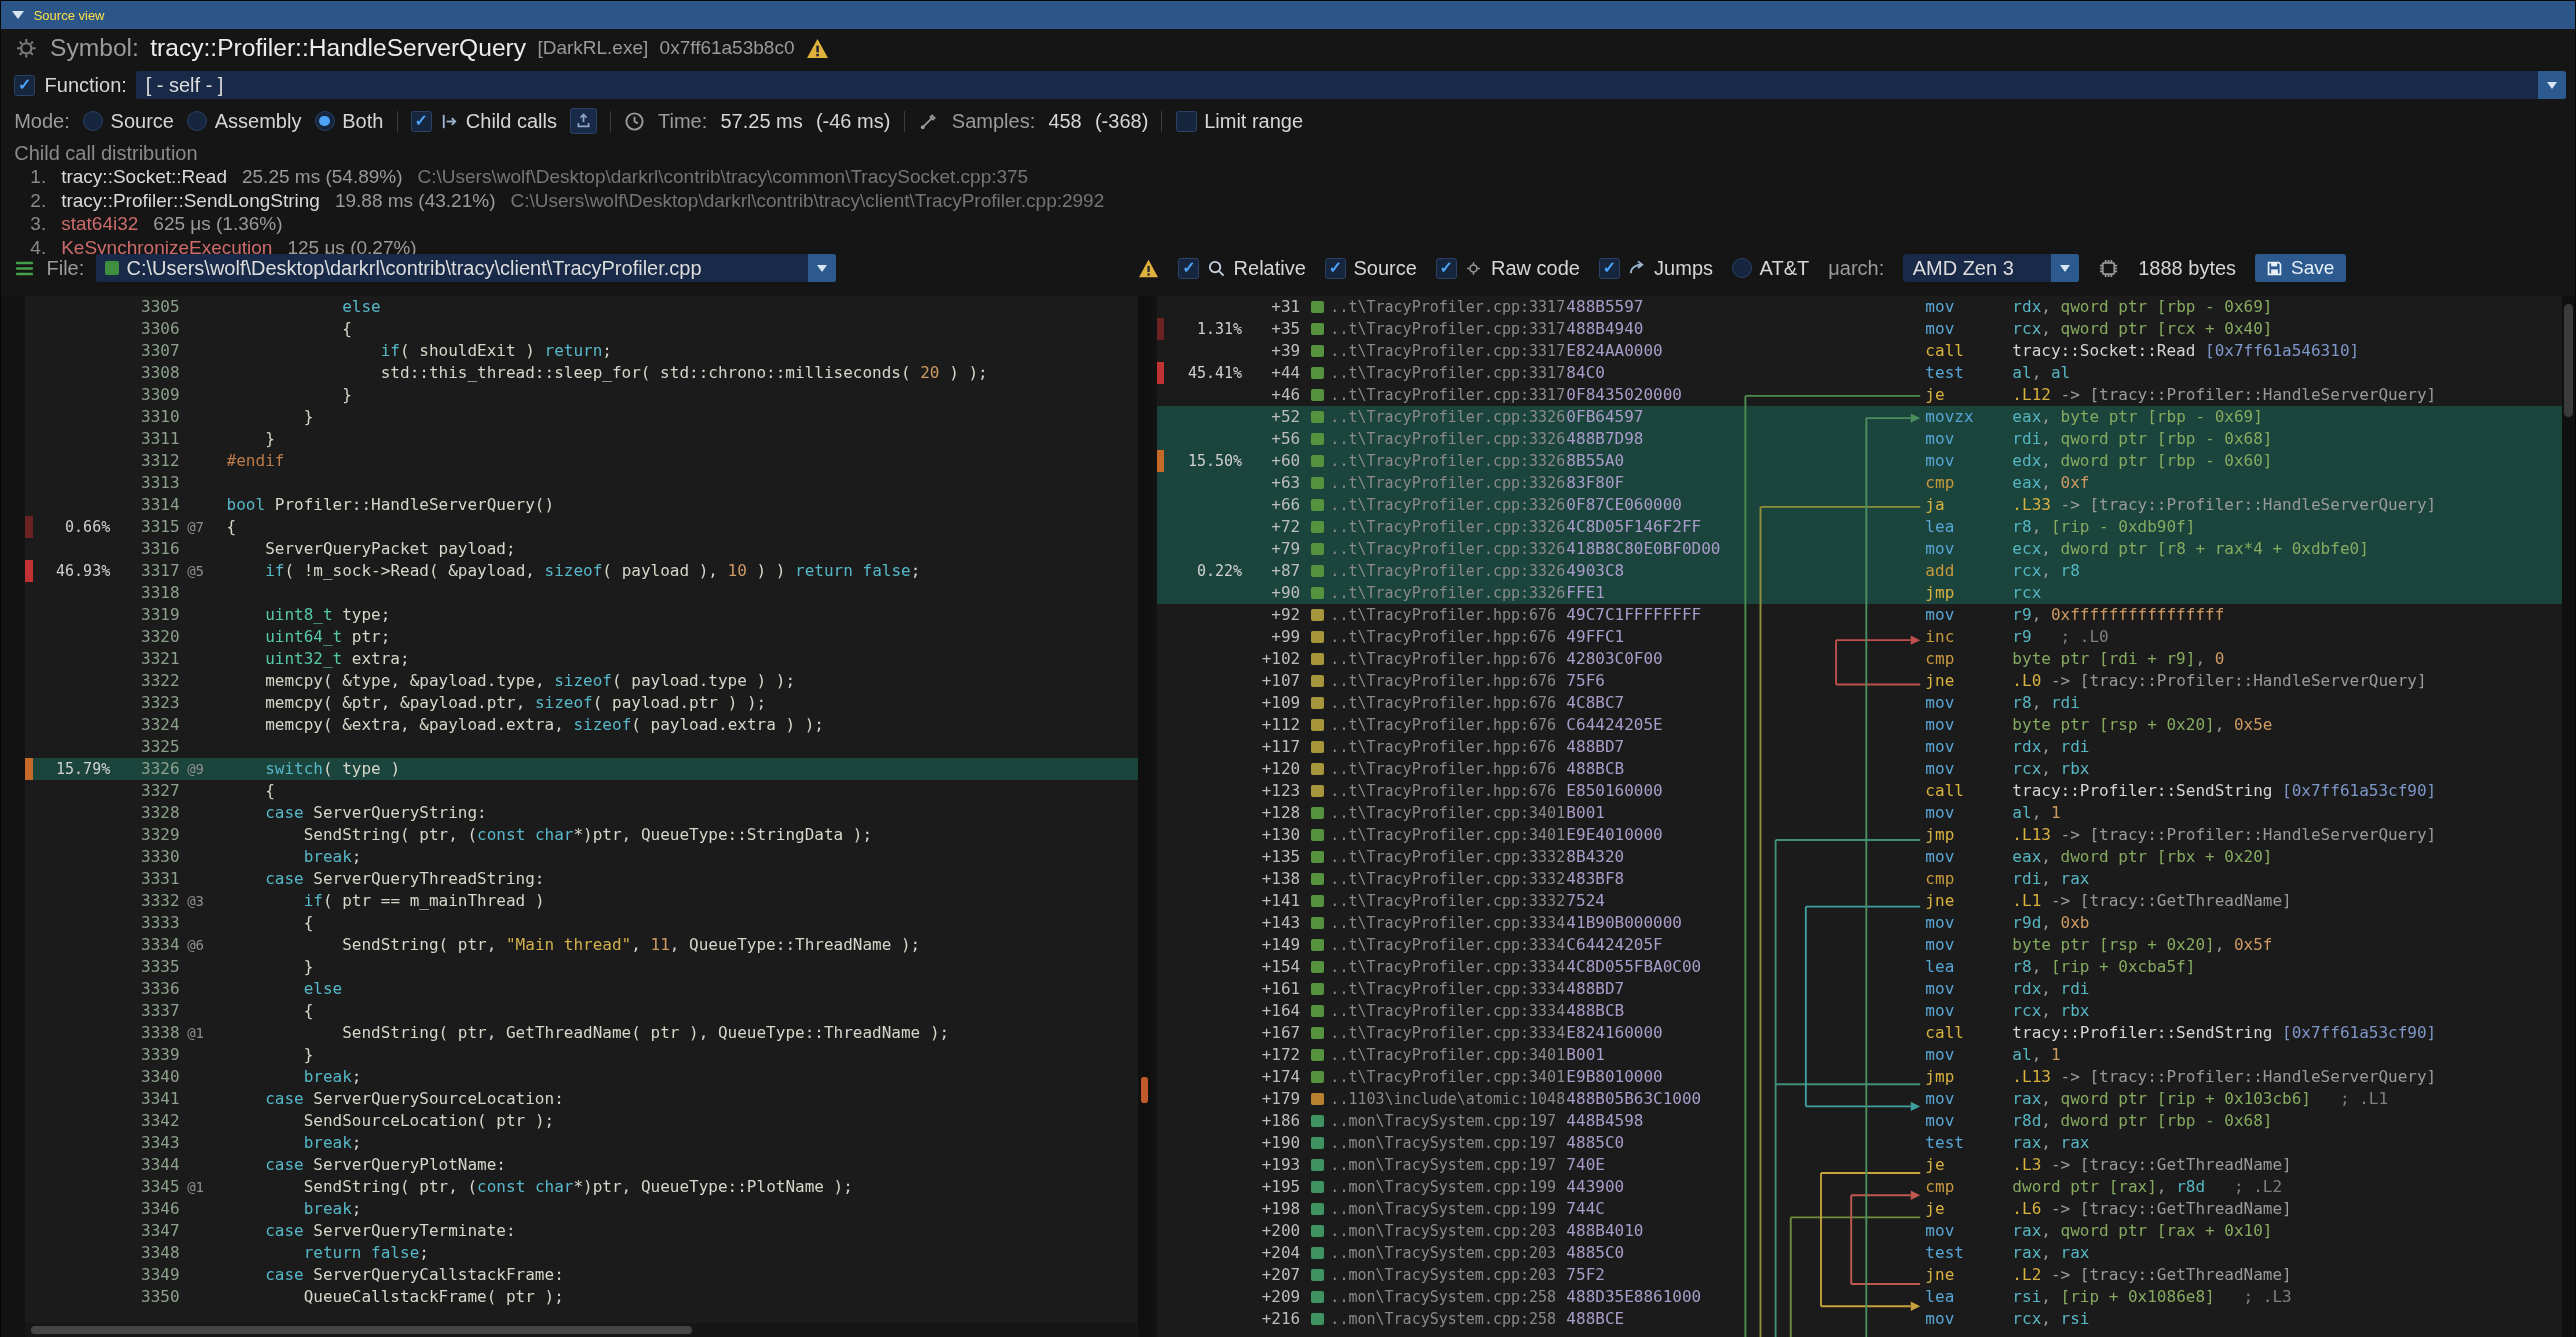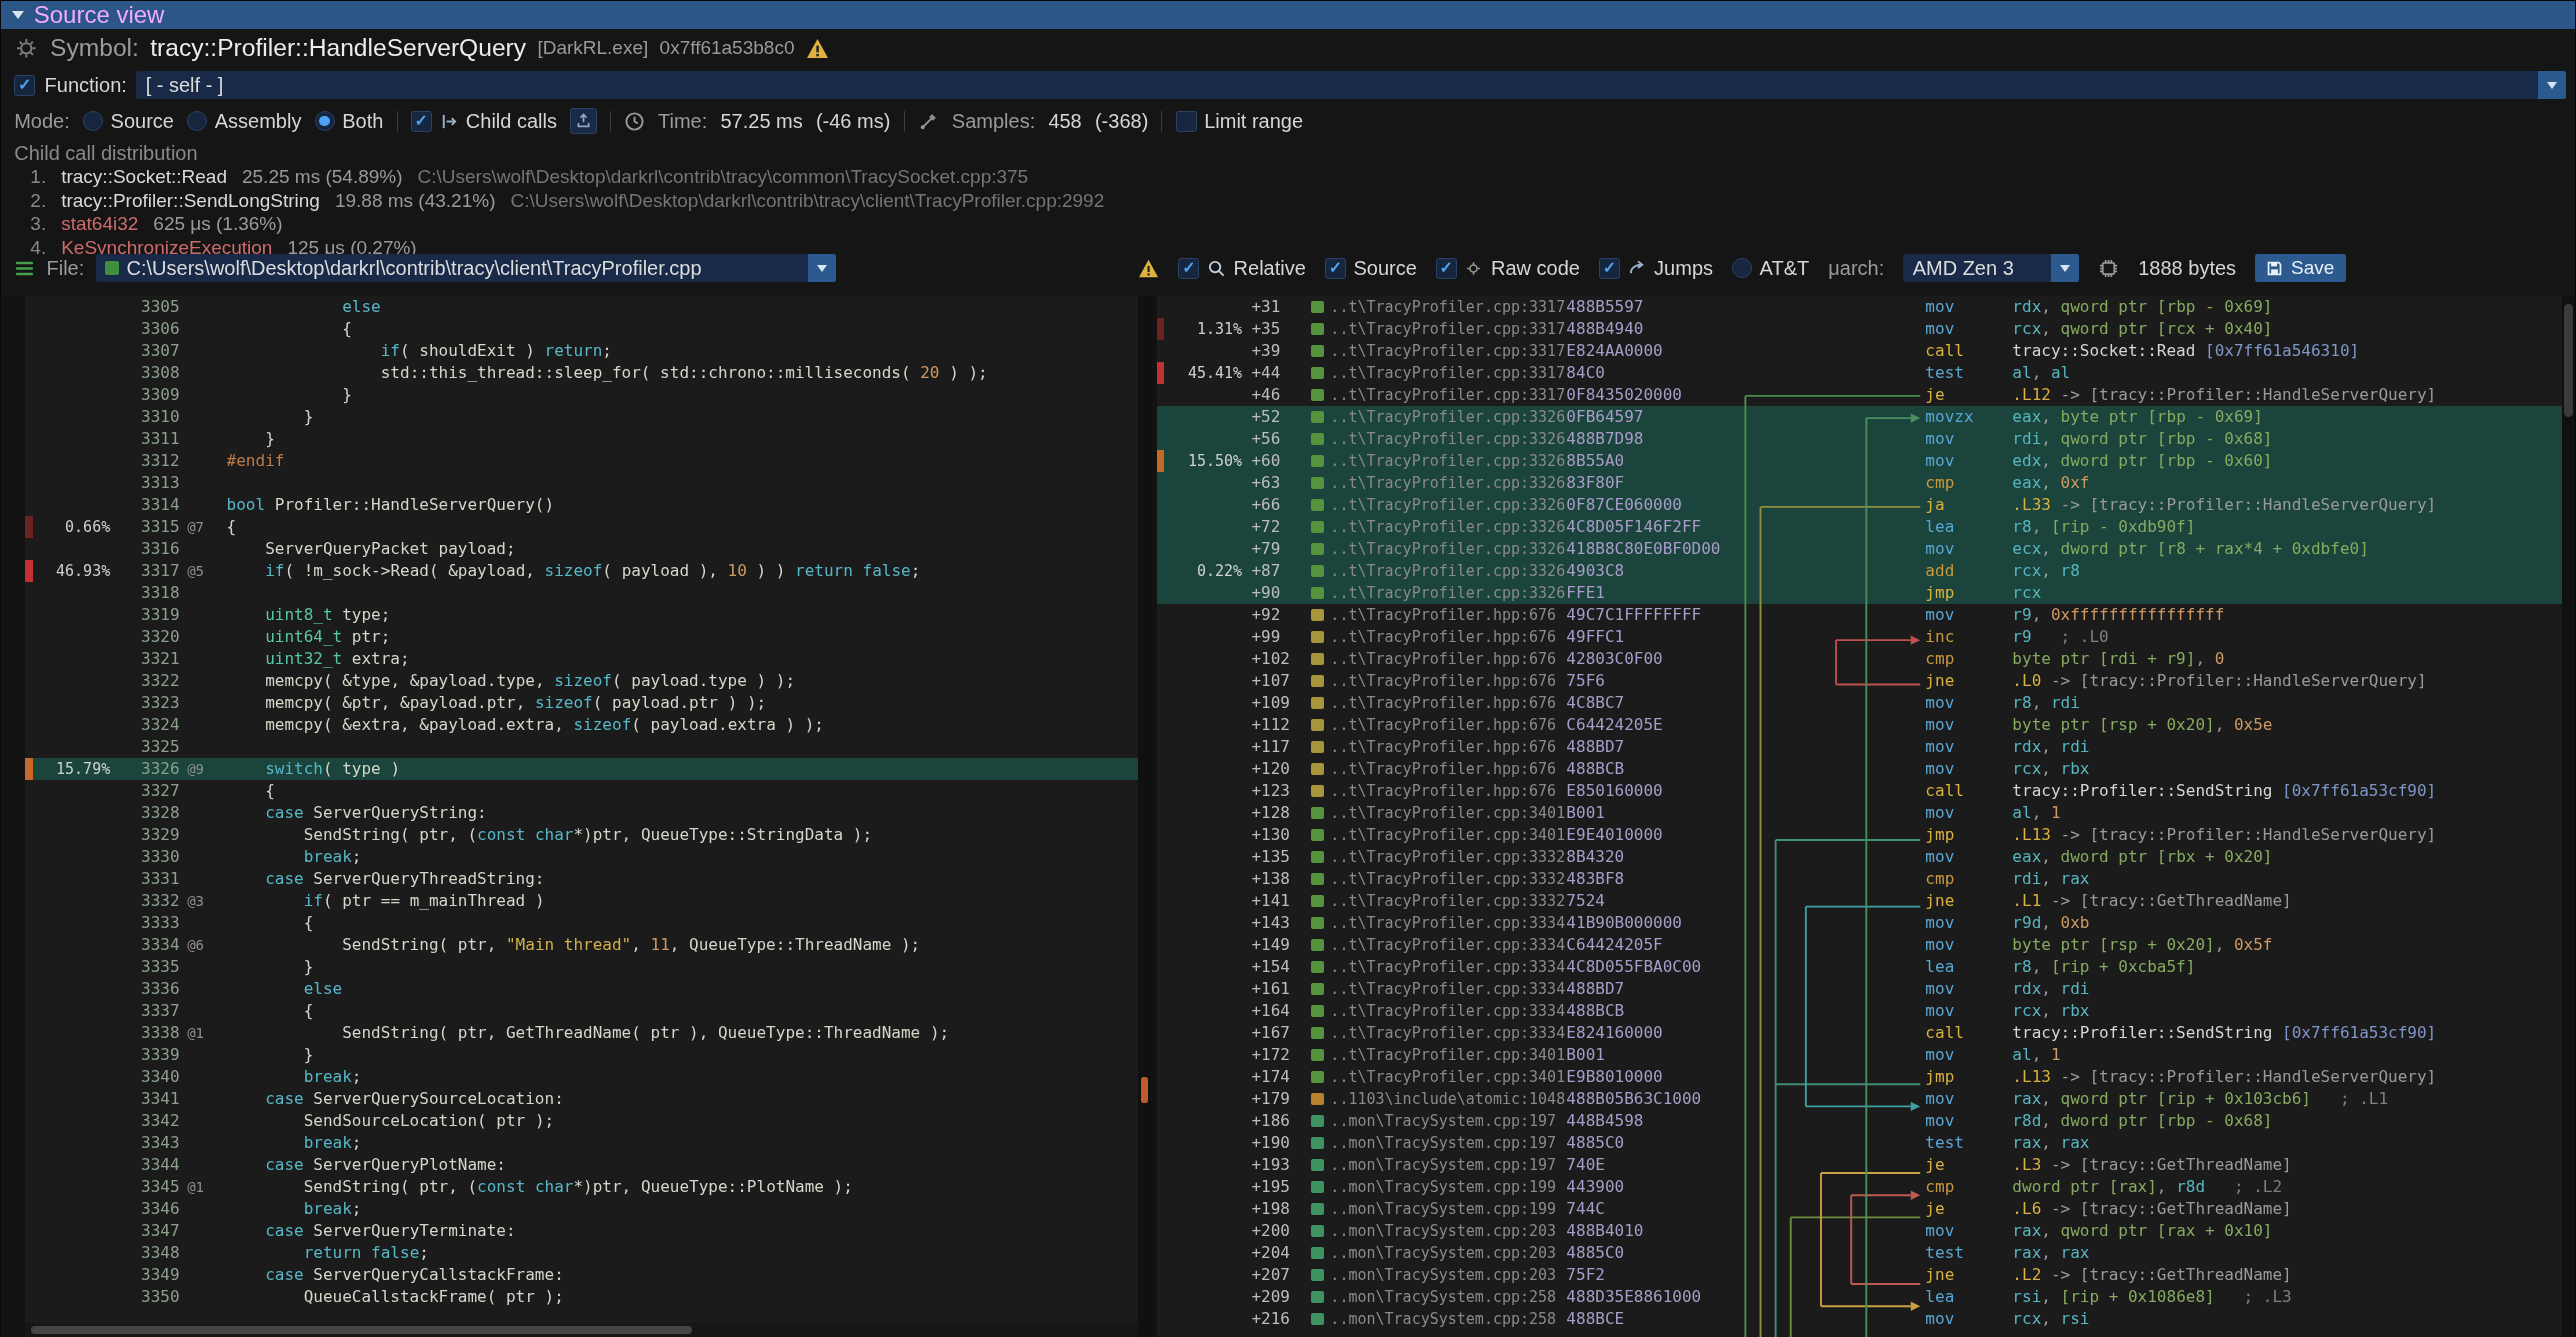--- a/index.html
+++ b/index.html
@@ -1,21 +1,21 @@
 <!DOCTYPE html>
 <html style="font-size:15px"><head>
 <meta charset="utf-8">
 <style>
 *{margin:0;padding:0;box-sizing:border-box}
 html,body{background:#000}
 .window{width:2576px;height:1338px;background:#151515;display:flex;flex-direction:column;overflow:hidden;position:relative;font-family:"Liberation Sans",sans-serif;border:0.9px solid #060606}
 
 .titlebar{height:28px;background:#2b5687;display:flex;align-items:center;gap:9.4px;padding:0 11.3px;flex:0 0 auto}
 .tri-down{width:0;height:0;border-left:6.6px solid transparent;border-right:6.6px solid transparent;border-top:8.5px solid #d8e4f0}
-.title-text{color:#f0abfc;font-size:24px}
+.title-text{color:#fde047;font-size:13px}
 
 .hrow{display:flex;align-items:center;flex:0 0 auto}
 .symbol-row{height:38px;padding:0 13.2px;gap:11.3px}
 .sym-label{color:#9b9b9b;font-size:24.6px}
 .sym-name{color:#ececec;font-size:24.6px}
 .sym-meta{color:#9a9a9a;font-size:19px}
 .function-row{height:36px;padding:0 9.4px 0 13.2px;gap:9.4px;font-size:20px;color:#d6d6d6}
 .mode-row{height:36px;padding:0 13.2px;gap:13.2px;font-size:20px;color:#d6d6d6}
 .vsep{width:0.9px;height:21px;background:#3c3c3c;flex:none}
 .lbl{color:#9b9b9b}
@@ -67,21 +67,21 @@
 .src-badge{width:47px;padding-left:7.6px;color:#8f8f8f;font-size:14px;flex:none}
 .src-code{flex:1;overflow:hidden}
 .tk-def{color:#d6d6ca}
 .tk-kw{color:#56b8c8}
 .tk-ty{color:#56c8a8}
 .tk-num{color:#cf9a62}
 .tk-str{color:#d2b04c}
 .tk-pre{color:#bd7c4a}
 
 .a-pct{width:87px;text-align:right;padding-right:9.4px;font-size:15px;color:#d0d0d0;flex:none}
-.a-addr{width:60px;padding-right:11.3px;color:#bdbdbd;flex:none}
+.a-addr{width:60px;text-align:right;padding-right:11.3px;color:#bdbdbd;flex:none}
 .a-fic{width:12.3px;height:12.3px;border-radius:1.9px;margin-right:6.6px;flex:none}
 .a-loc{width:236px;color:#8a8a8a;font-size:15px;flex:none;overflow:hidden}
 .a-bytes{width:165px;color:#a89cc8;flex:none;overflow:hidden}
 .a-jumps{width:194px;flex:none}
 .a-mn{width:87px;flex:none}
 .mn-m{color:#58a6d6}
 .mn-a{color:#c89a3c}
 .mn-f{color:#d9b13f}
 .a-ops{flex:1;overflow:hidden}
 .op-r{color:#56b6c2}

